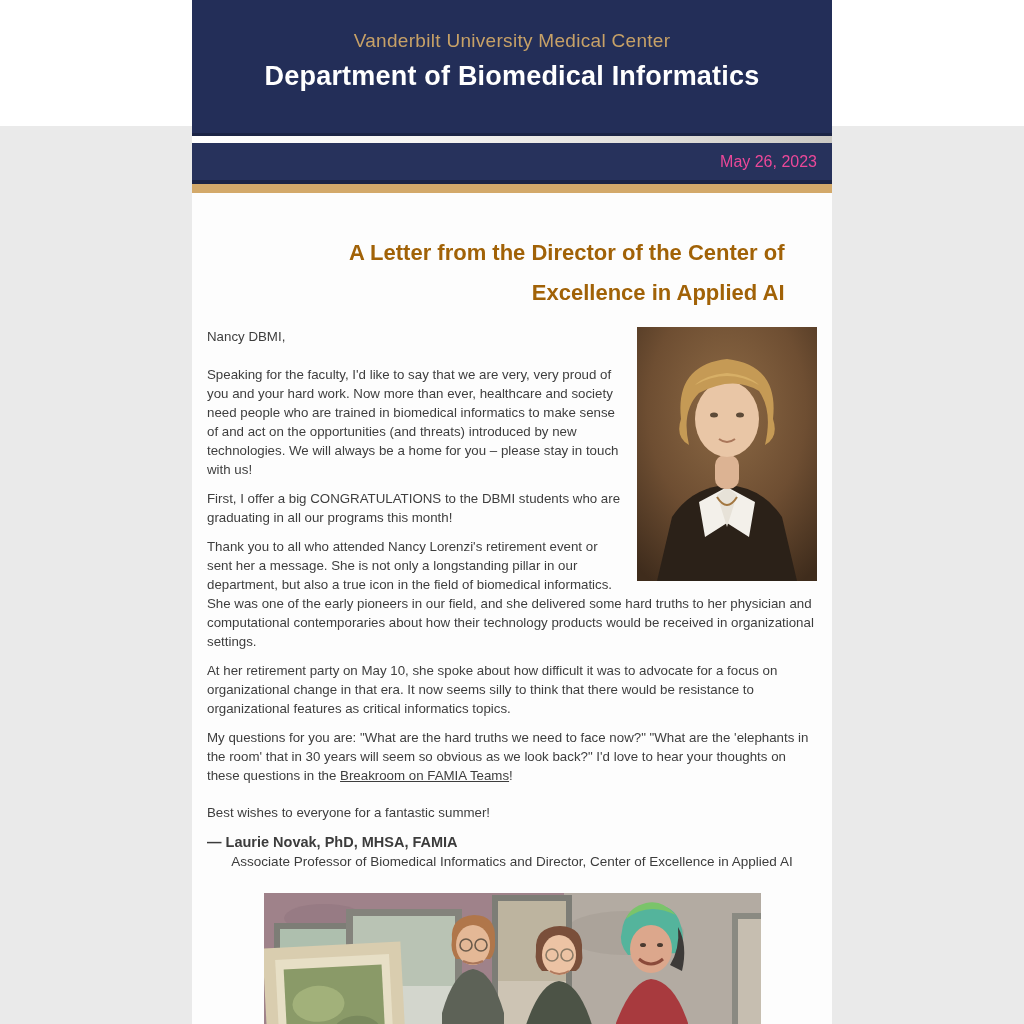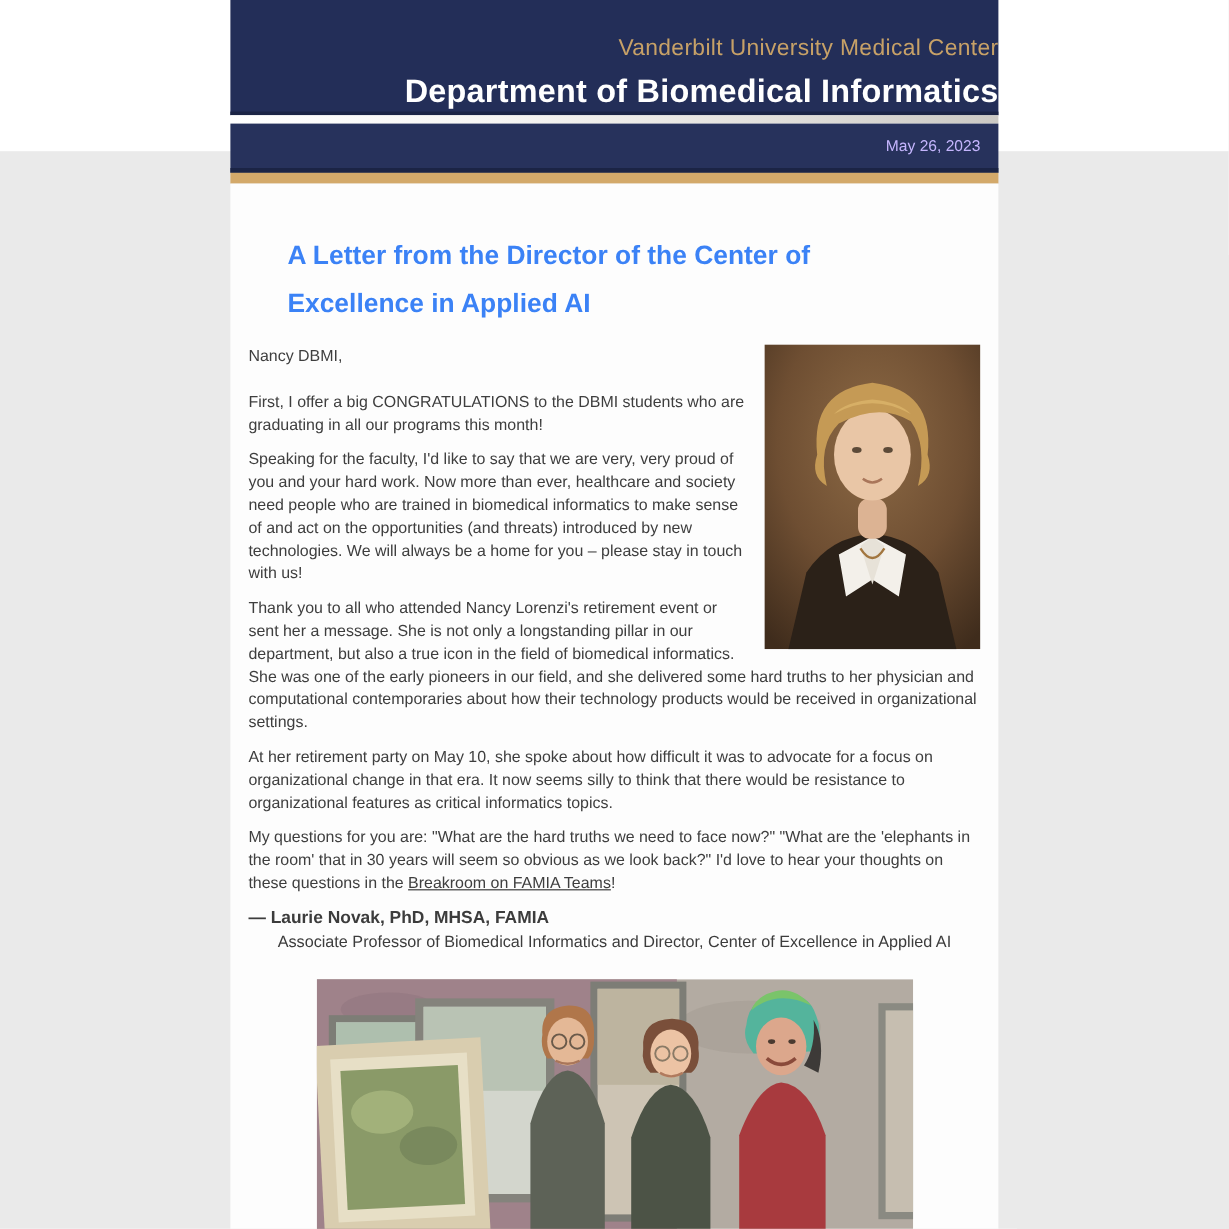--- a/index.html
+++ b/index.html
@@ -13,22 +13,22 @@
     position:absolute; top:0; left:0; width:1024px; height:126px;
     background:#ffffff; z-index:0;
   }
   .email-container {
     position:relative; z-index:1;
     width:640px; margin:0 auto;
   }
   
   .header-block {
     background:#232e58;
-    height:96px;
-    text-align:right;
+    height:136px;
+    text-align:center;
     padding-top:30px;
     border-bottom:3px solid #1b2445;
   }
   .org-name {
     color:#c7a167;
     font-size:19px;
     font-weight:400;
     letter-spacing:.3px;
     margin-bottom:9px;
   }
@@ -42,21 +42,21 @@
     height:7px;
     background:linear-gradient(90deg,#ffffff 0%,#f6f5f3 35%,#e2e0dc 70%,#cbc9c4 100%);
   }
   .date-bar {
     background:#27325c;
     height:41px;
     border-bottom:4px solid #1b2445;
     display:flex; align-items:center; justify-content:flex-end;
     padding-right:15px;
   }
-  .date-text { color:#c4b5fd; font-size:13px; }
+  .date-text { color:#ec4899; font-size:16px; }
   .gold-bar { height:9px; background:#d3a96a; }
 
   
   .content-area {
     background:#fdfdfd;
     padding:40px 15px 0 15px;
     min-height:843px;
   }
   .masthead {
     display:flex; align-items:center;
@@ -65,24 +65,24 @@
   .masthead-rule { flex:1; height:2px; background:#9d9057; }
   .masthead-title {
     color:#20305c;
     font-size:41px;
     font-weight:200;
     padding:0 34px;
     letter-spacing:1px;
     white-space:nowrap;
   }
   .article-title {
-    color:#3b82f6;
+    color:#a16207;
     font-size:22px;
     font-weight:700;
-    text-align:left;
+    text-align:right;
     line-height:40px;
     max-width:545px;
     margin:0 auto 14px auto;
   }
   .letter-body {
     color:#3e3e3e;
     font-size:13.3px;
     line-height:19px;
   }
   .letter-body p { margin:0 0 10px 0; }
@@ -172,30 +172,31 @@
           <ellipse cx="77" cy="88" rx="4" ry="2.5" fill="#5c4a38"></ellipse>
           <ellipse cx="103" cy="88" rx="4" ry="2.5" fill="#5c4a38"></ellipse>
           <path d="M82 112 Q90 118 98 112" stroke="#a9765a" stroke-width="2" fill="none"></path>
 
           <path d="M80 170 Q90 186 100 170" stroke="#a2763f" stroke-width="2" fill="none"></path>
         </svg>
       </div>
 
       <p class="salutation">Nancy DBMI,</p>
 
+      <p>Speaking for the faculty, I'd like to say that we are very, very proud of you and your hard work. Now more than ever, healthcare and society need people who are trained in biomedical informatics to make sense of and act on the opportunities (and threats) introduced by new technologies. We will always be a home for you – please stay in touch with us!</p>
+
       <p>First, I offer a big CONGRATULATIONS to the DBMI students who are graduating in all our programs this month!</p>
 
-      <p>Speaking for the faculty, I'd like to say that we are very, very proud of you and your hard work. Now more than ever, healthcare and society need people who are trained in biomedical informatics to make sense of and act on the opportunities (and threats) introduced by new technologies. We will always be a home for you – please stay in touch with us!</p>
-
       <p><span>Thank you to all who attended </span><b>Nancy Lorenzi</b><span>'s retirement event or sent her a message. She is not only a longstanding pillar in our department, but also a true icon in the field of biomedical informatics. She was one of the early pioneers in our field, and she delivered some hard truths to her physician and computational contemporaries about how their technology products would be received in organizational settings.</span></p>
 
       <p>At her retirement party on May 10, she spoke about how difficult it was to advocate for a focus on organizational change in that era. It now seems silly to think that there would be resistance to organizational features as critical informatics topics.</p>
 
       <p><span>My questions for you are: "What are the hard truths we need to face now?" "What are the 'elephants in the room' that in 30 years will seem so obvious as we look back?" I'd love to hear your thoughts on these questions in the </span><a class="teams-link">Breakroom on FAMIA Teams</a><span>!</span></p>
 
+      <p class="closing">Best wishes to everyone for a fantastic summer!</p>
 
       <p class="signature-name">— Laurie Novak, PhD, MHSA, FAMIA</p>
       <p class="signature-title">Associate Professor of Biomedical Informatics and Director, Center of Excellence in Applied AI</p>
 
       <div class="group-photo-wrap">
         <svg viewBox="0 0 497 350" preserveAspectRatio="none">
 
           <rect width="497" height="350" fill="#b3aba2"></rect>
           <rect x="0" y="0" width="300" height="350" fill="#a3868d"></rect>
           <rect x="0" y="0" width="300" height="350" fill="#9b7f88" opacity="0.45"></rect>

